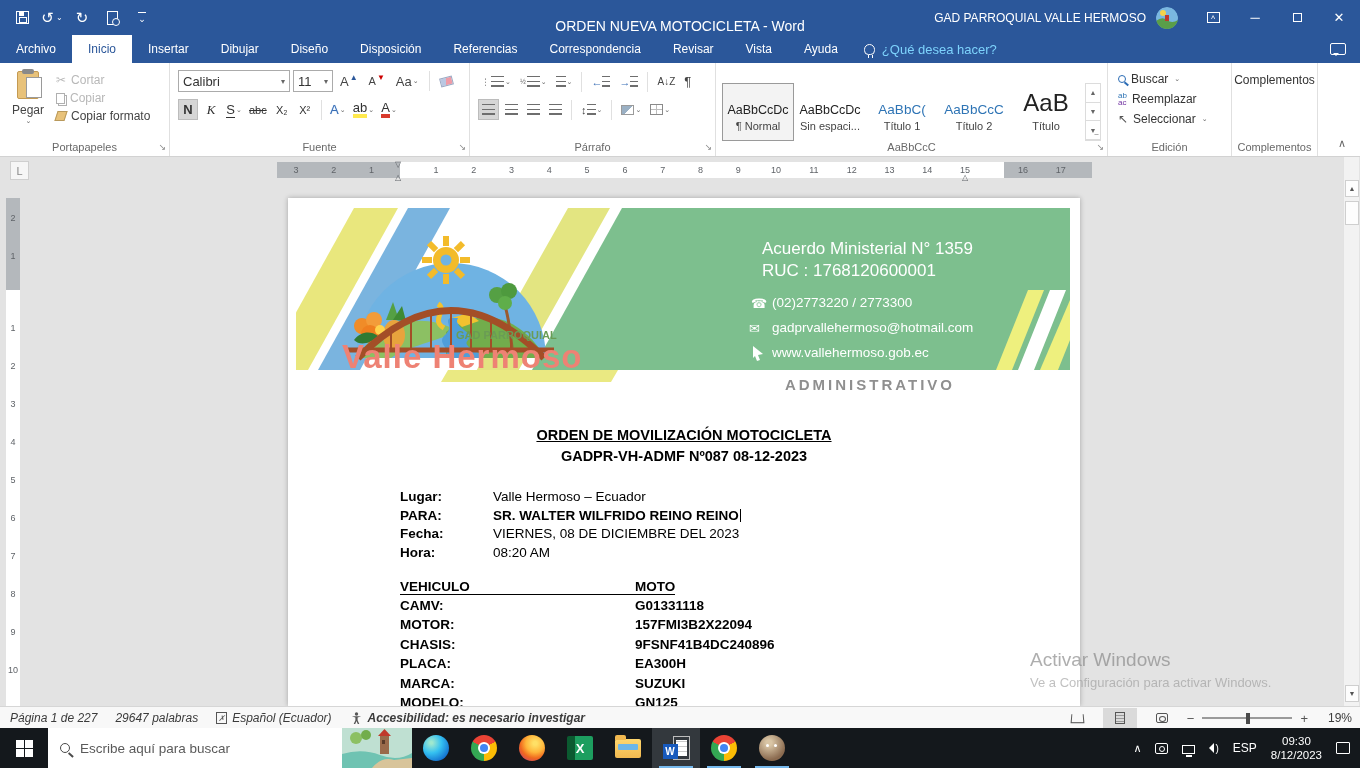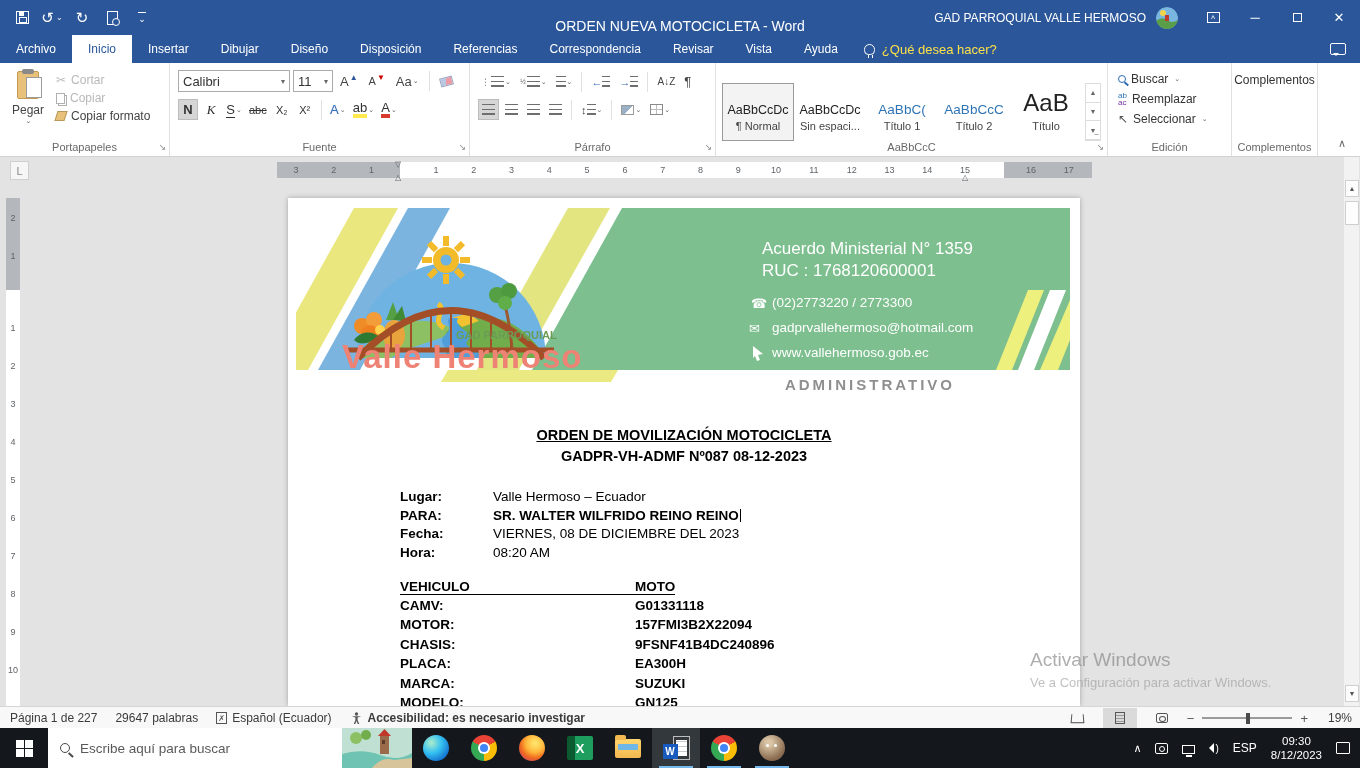--- a/index.html
+++ b/index.html
@@ -22,21 +22,21 @@
   .avatar { width:22px; height:22px; border-radius:50%; overflow:hidden; margin-right:14px; }
   .winbtn { width:42px; height:35px; display:flex; align-items:center; justify-content:center; font-size:13px; color:#fff; }
   .rdo-ico { width:13px; height:11px; border:1.2px solid #fff; display:flex; align-items:center; justify-content:center; font-size:8px; }
   .restore-ico { width:9px; height:9px; border:1.2px solid #fff; position:relative; background:#2b579a; }
   .restore-ico::before { content:""; position:absolute; left:2px; top:-4px; width:9px; height:9px; border:1.2px solid #fff; z-index:-1; }
 
   
   #tabrow { position:absolute; left:0; top:35px; width:1360px; height:28px; background:#2b579a; display:flex; align-items:stretch; }
   .rtab { padding:0 16px; display:flex; align-items:center; color:#fff; font-size:12px; white-space:nowrap; }
   .rtab.active { background:#fff; color:#2b579a; }
-  .help-zone { display:flex; align-items:center; gap:7px; padding:0 10px; color:#fde047; font-size:13px; }
+  .help-zone { display:flex; align-items:center; gap:7px; padding:0 10px; color:#7dd3fc; font-size:13px; }
   .bulb { width:11px; height:11px; border:1.3px solid #fff; border-radius:50% 50% 40% 40%; position:relative; }
   .bulb::after { content:""; position:absolute; left:3px; bottom:-4px; width:3px; height:3px; border-left:1.3px solid #fff; border-right:1.3px solid #fff; }
   .fb-ico { width:16px; height:12px; border:1.3px solid #fff; border-radius:2px; position:relative; margin-left:auto; }
   .fb-wrap { margin-left:auto; display:flex; align-items:center; padding-right:14px; }
   .fb-ico::after { content:""; position:absolute; left:2px; bottom:-5px; border:3px solid transparent; border-top-color:#fff; }
 
   
   #ribbon { position:absolute; left:0; top:63px; width:1360px; height:94px; background:#fff; border-bottom:1px solid #d2d2d2; display:flex; }
   .grp { position:relative; height:100%; border-right:1px solid #e0e0e0; flex:0 0 auto; }
   .grp-label { position:absolute; bottom:3px; left:0; width:100%; text-align:center; font-size:11px; color:#696969; }
@@ -116,21 +116,21 @@
 
   
   #docarea { position:absolute; left:0; top:157px; width:1360px; height:549px; background:#e3e3e3; overflow:hidden; }
   .tabsel { position:absolute; left:10px; top:4px; width:19px; height:19px; background:#f6f6f6; border:1px solid #cfcfcf; color:#8a8a8a; font-size:11px; display:flex; align-items:center; justify-content:center; }
   
   #hruler { position:absolute; left:277px; top:5px; height:16px; }
   .hr-seg { position:absolute; top:0; height:16px; display:flex; overflow:hidden; }
   .hr-seg span { flex:0 0 37.8px; text-align:center; font-size:9px; color:#5f6368; line-height:16px; }
   #hr-left { left:0; width:123px; background:#b4b8bc; }
   #hr-mid { left:123px; width:604px; background:#fff; padding-left:17px; }
-  #hr-right { left:727px; width:88px; background:#b4b8bc;padding-left:8px; }
+  #hr-right { left:727px; width:88px; background:#b4b8bc; }
   .ind-first { position:absolute; left:118px; top:-2px; font-size:8px; color:#5f6368; }
   .ind-hang { position:absolute; left:118px; bottom:-4px; font-size:8px; color:#5f6368; }
   .ind-right { position:absolute; left:685px; bottom:-4px; font-size:8px; color:#5f6368; }
   
   #vruler { position:absolute; left:6px; top:41px; width:14px; height:508px; }
   .vr-seg { position:absolute; left:0; width:14px; display:flex; flex-direction:column; overflow:hidden; }
   .vr-seg span { flex:0 0 38px; text-align:center; font-size:9px; color:#5f6368; display:flex; align-items:center; justify-content:center; }
   #vr-top { top:0; height:92px; background:#b4b8bc; padding-top:1px; }
   #vr-mid { top:92px; height:416px; background:#fff; padding-top:19px; }
 
@@ -161,21 +161,21 @@
   #watermark .w2 { font-size:13px; color:rgba(150,150,150,.6); margin-top:4px; white-space:nowrap; }
 
   
   #vscroll { position:absolute; left:1343px; top:0; width:16px; height:549px; background:#f2f2f2; border-left:1px solid #e2e2e2; }
   .sc-btn { position:absolute; left:1px; width:14px; height:17px; background:#fdfdfd; border:1px solid #cfcfcf; color:#555; font-size:7px; display:flex; align-items:center; justify-content:center; }
   .sc-thumb { position:absolute; left:1px; top:44px; width:14px; height:24px; background:#fdfdfd; border:1px solid #cfcfcf; }
 
   
   #statusbar { position:absolute; left:0; top:706px; width:1360px; height:22px; background:#f8f8f8; border-top:1px solid #d6d6d6; font-size:12px; color:#3b3b3b; }
   .st-left { position:absolute; left:10px; top:0; height:22px; display:flex; align-items:center; gap:18px; }
-  .st-item { display:flex; align-items:center; gap:5px; white-space:nowrap; }
+  .st-item { display:flex; align-items:center; gap:5px; white-space:nowrap;font-style:italic; }
   .proof-ico { width:11px; height:12px; border:1.2px solid #555; font-size:8px; display:flex; align-items:center; justify-content:center; color:#555; }
   .acc-strong { font-weight:bold; }
   .st-right { position:absolute; right:8px; top:0; height:22px; display:flex; align-items:center; gap:8px; }
   .view-ico { width:34px; height:20px; display:flex; align-items:center; justify-content:center; }
   .view-ico.on { background:#dadada; }
   .vi-read { width:13px; height:9px; border:1.2px solid #555; border-top:none; position:relative; transform:perspective(10px) rotateX(8deg); }
   .vi-print { width:10px; height:12px; border:1.2px solid #555; background:repeating-linear-gradient(to bottom,transparent 0 2px,#999 2px 3px); }
   .vi-web { width:12px; height:10px; border:1.2px solid #555; border-radius:2px; position:relative; }
   .vi-web::after { content:""; position:absolute; left:2px; top:2px; width:5px; height:4px; border:1px solid #555; border-radius:50%; }
   .zoom-track { width:90px; height:1.5px; background:#9a9a9a; position:relative; }

